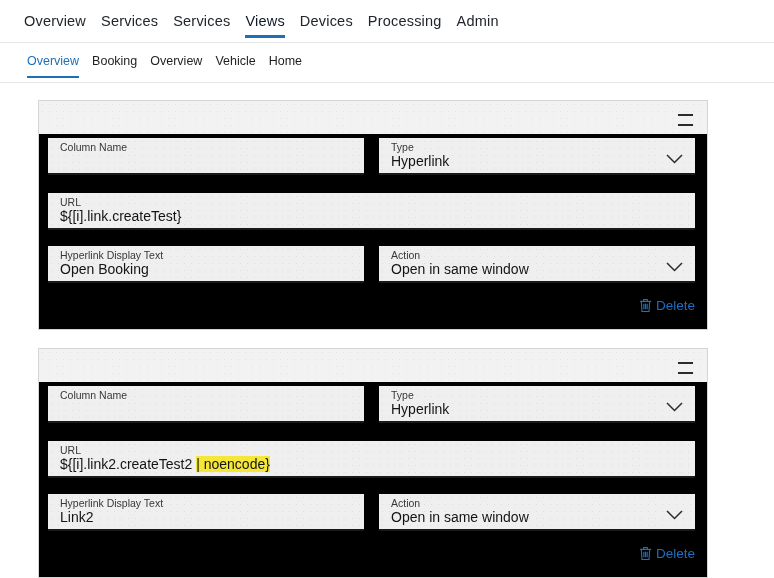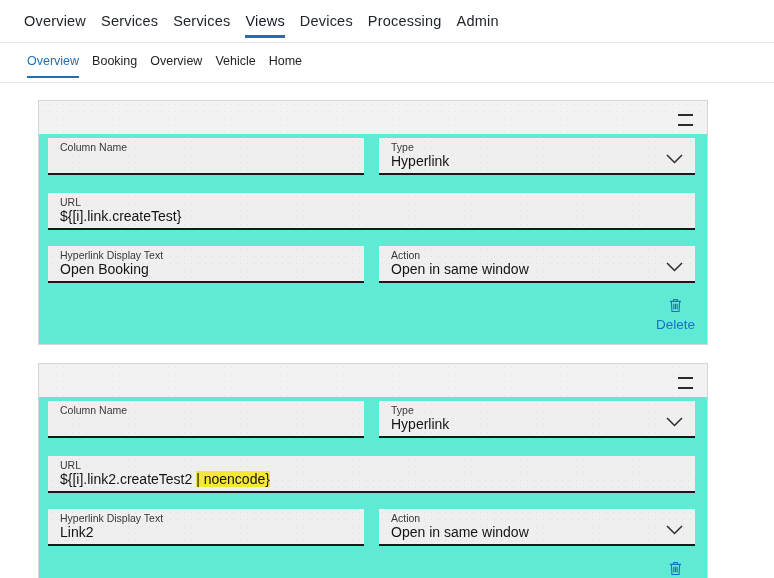--- a/index.html
+++ b/index.html
@@ -30,21 +30,21 @@
     font-size:12.5px;color:#1f1f1f;
     padding-bottom:14px;position:relative;cursor:pointer;white-space:nowrap;
   }
   .subnav .nav-item.active{color:#1d70b8;}
   .subnav .nav-item.active::after{
     content:"";position:absolute;left:0;right:0;bottom:4px;height:2px;background:#1d70b8;
   }
   
   .content{margin:17px 66px 0 38px;}
   .card{
-    border:1px solid #d5d5d5;background:#5eead4;margin-bottom:18px;
+    border:1px solid #d5d5d5;background:#000000;margin-bottom:18px;
   }
   .dotted{
     background-color:#efefef;
     background-image:radial-gradient(#dedede 0.8px, rgba(0,0,0,0) 0.9px);
     background-size:7px 7px;
   }
   .card-header{
     height:33px;background-color:#f2f2f2;
     background-image:radial-gradient(#e4e4e4 0.8px, rgba(0,0,0,0) 0.9px);
     background-size:7px 7px;
@@ -69,21 +69,21 @@
   .hl:empty{display:none;}
   .dropdown{cursor:pointer;}
   .chevron{position:absolute;right:12px;bottom:9px;}
   .url-row{margin-top:18px;}
   .row3{margin-top:16px;}
   .row1{margin-top:2px;}
   .delete-row{margin-top:15px;text-align:right;}
   .delete-btn{
     background:none;border:0;padding:0;cursor:pointer;
     font-family:inherit;font-size:13.5px;color:#1e6fc0;
-    display:inline-flex;align-items:center;gap:4px;flex-direction:column;
+    display:inline-flex;align-items:center;gap:4px;
   }
 </style>
 </head>
 <body>
 
 <nav class="topnav">
   <span class="nav-item">Overview</span>
   <span class="nav-item">Services</span>
   <span class="nav-item">Services</span>
   <span class="nav-item active">Views</span>

